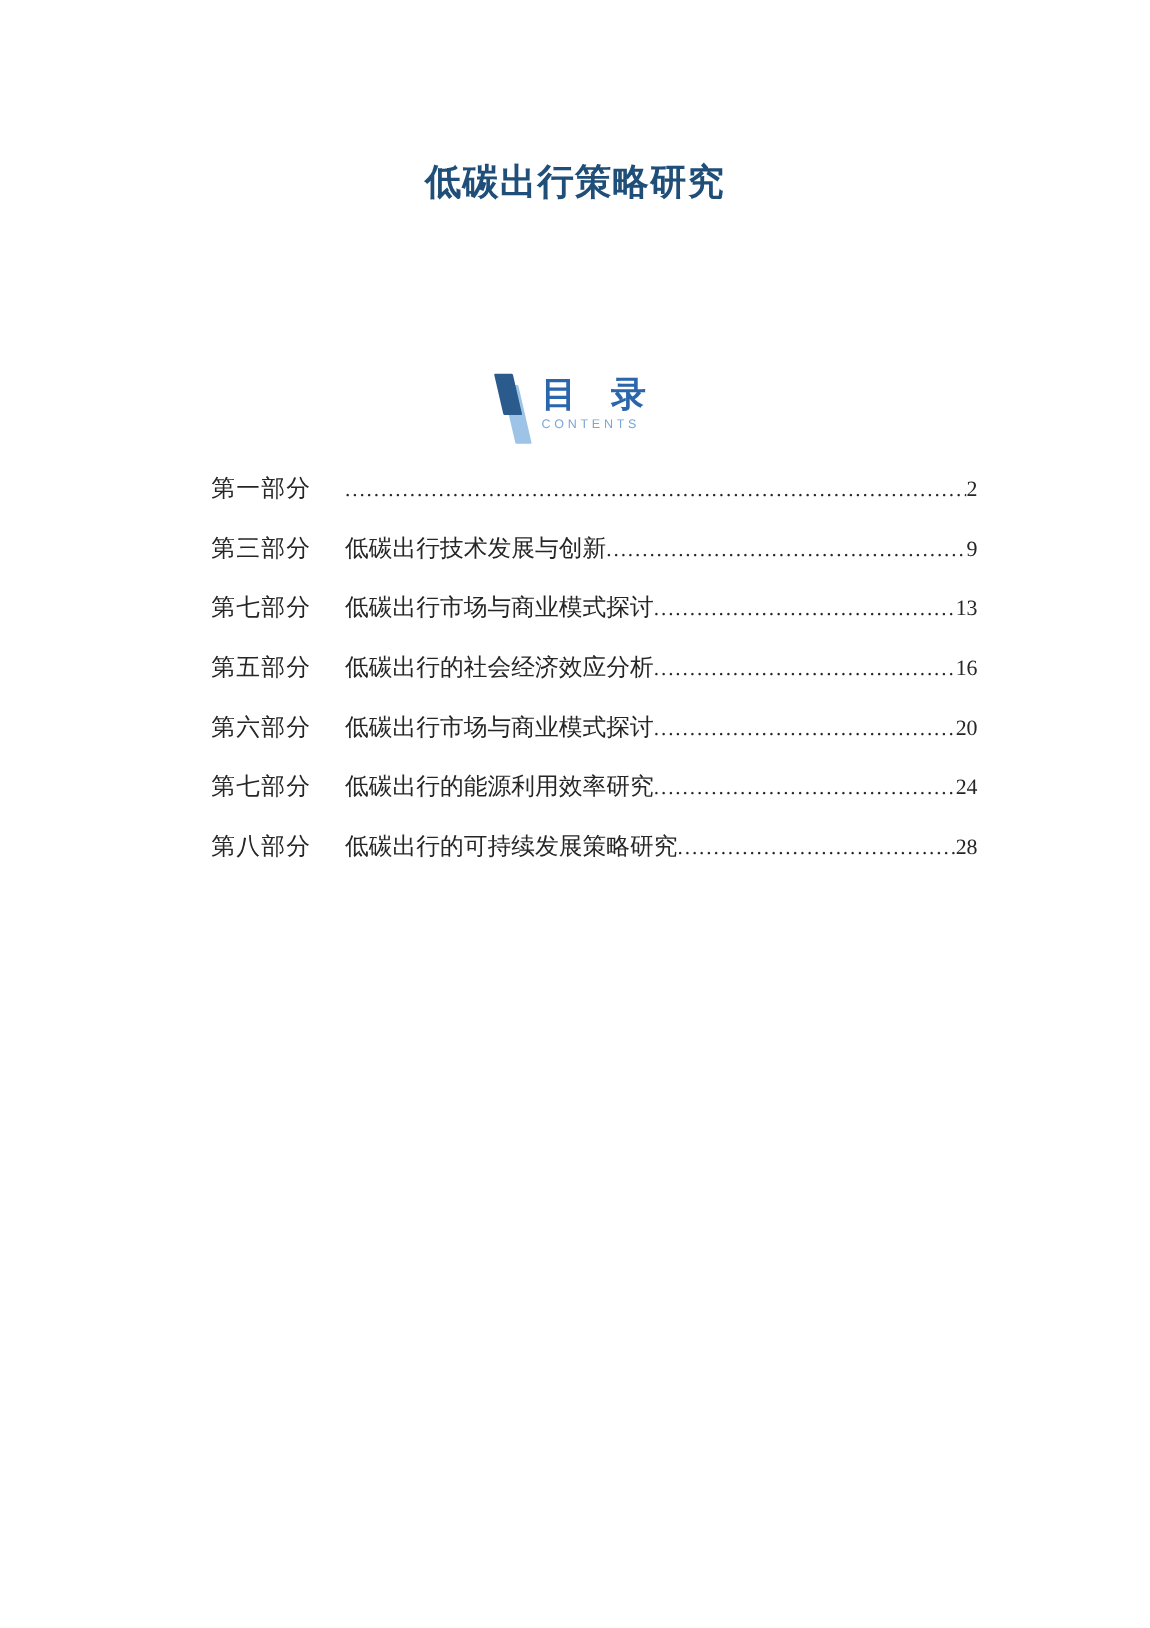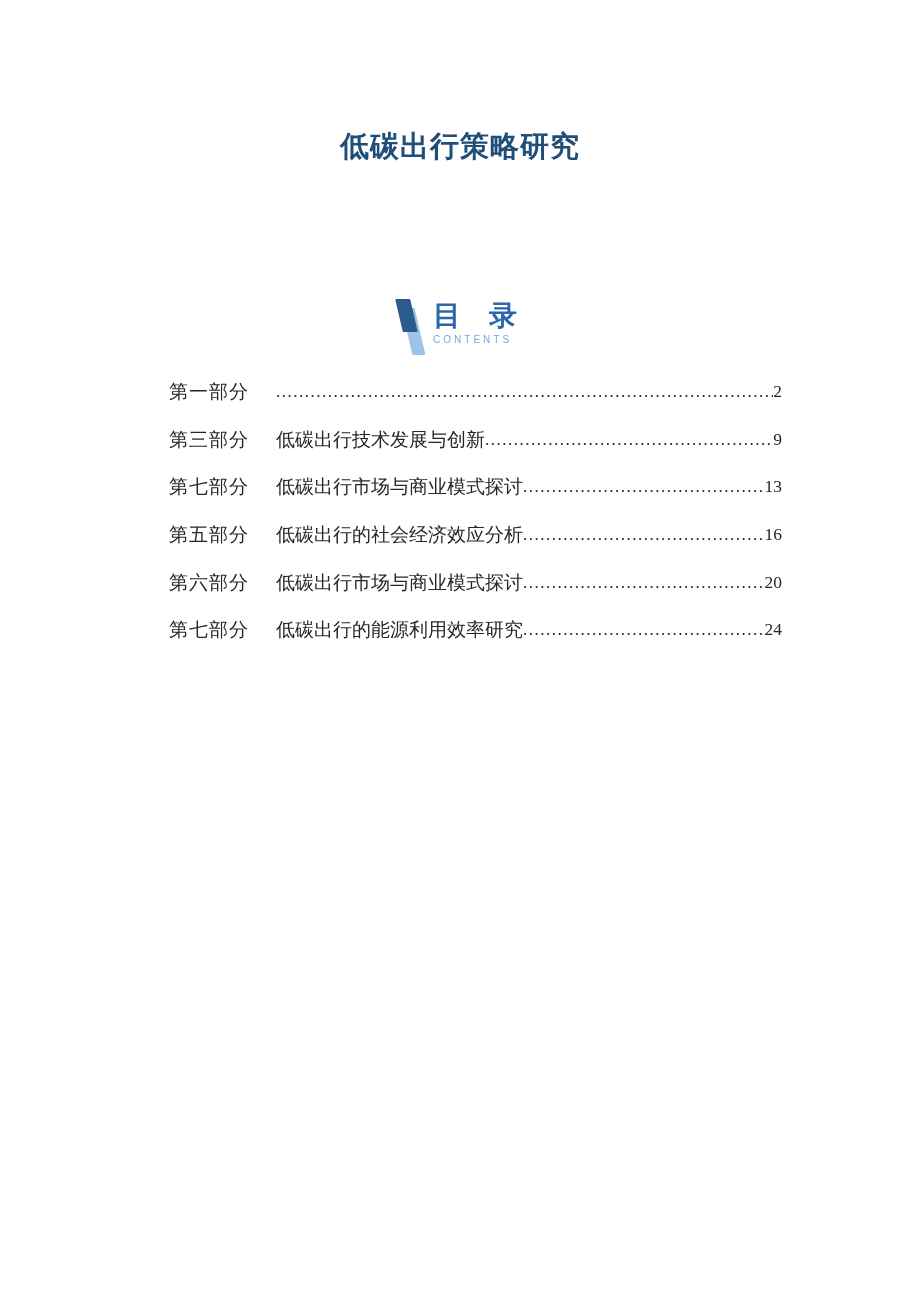--- a/index.html
+++ b/index.html
@@ -193,19 +193,25 @@
       <span class="toc-page">20</span>
     </div>
 
     <div class="toc-row">
       <span class="toc-label">第七部分</span>
       <span class="toc-title">低碳出行的能源利用效率研究</span>
       <span class="toc-leader"></span>
       <span class="toc-page">24</span>
     </div>
 
+    <div class="toc-row">
+      <span class="toc-label">第八部分</span>
+      <span class="toc-title">低碳出行的可持续发展策略研究</span>
+      <span class="toc-leader"></span>
+      <span class="toc-page">28</span>
+    </div>
   </div>
 
   <div class="page-footer">
     <span>1 / 31</span>
   </div>
 
 </div>
 
 </body></html>

